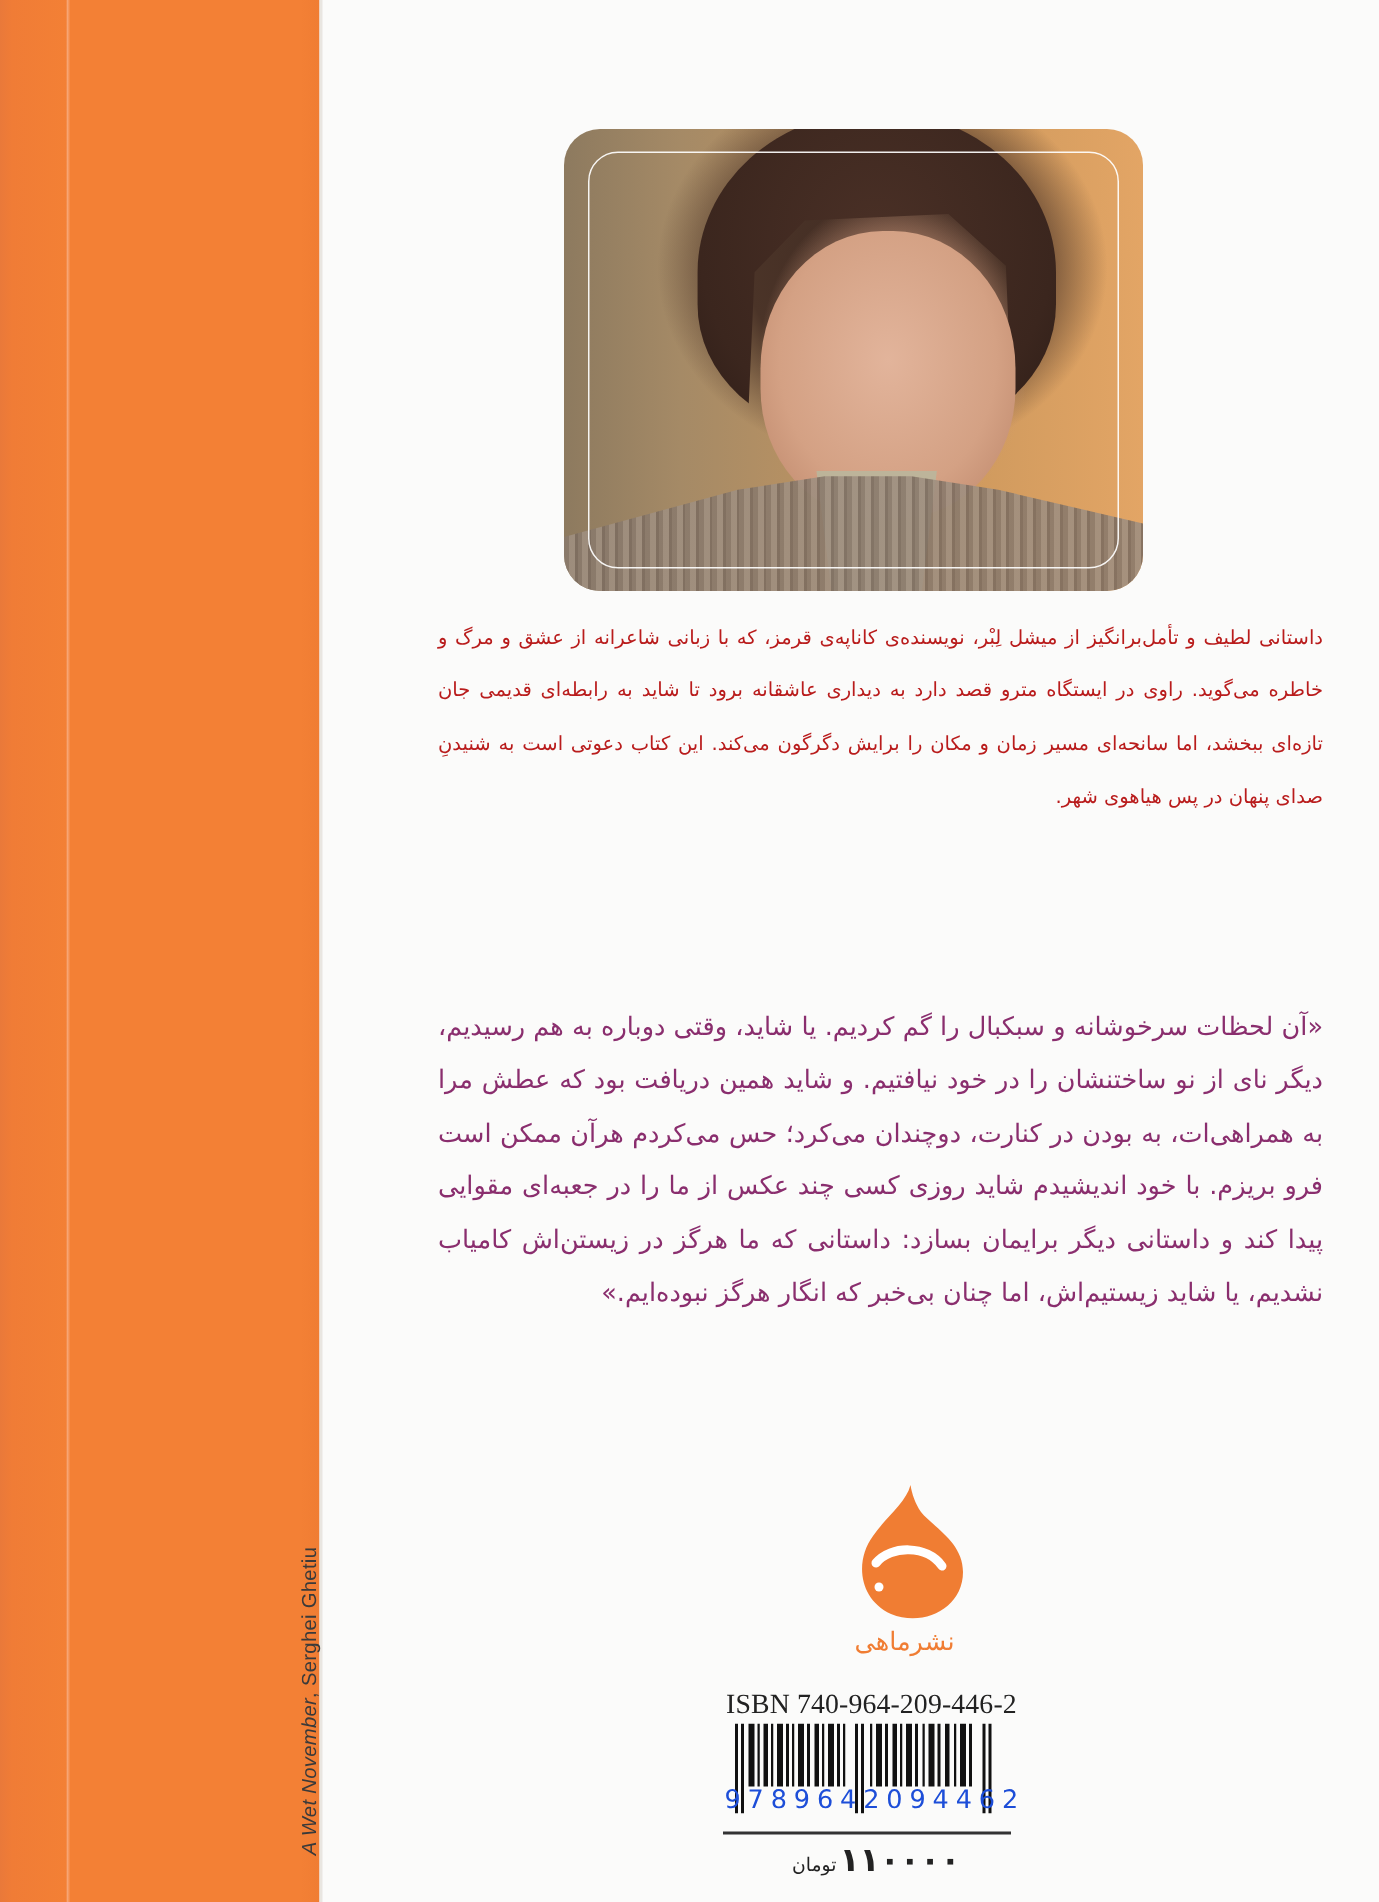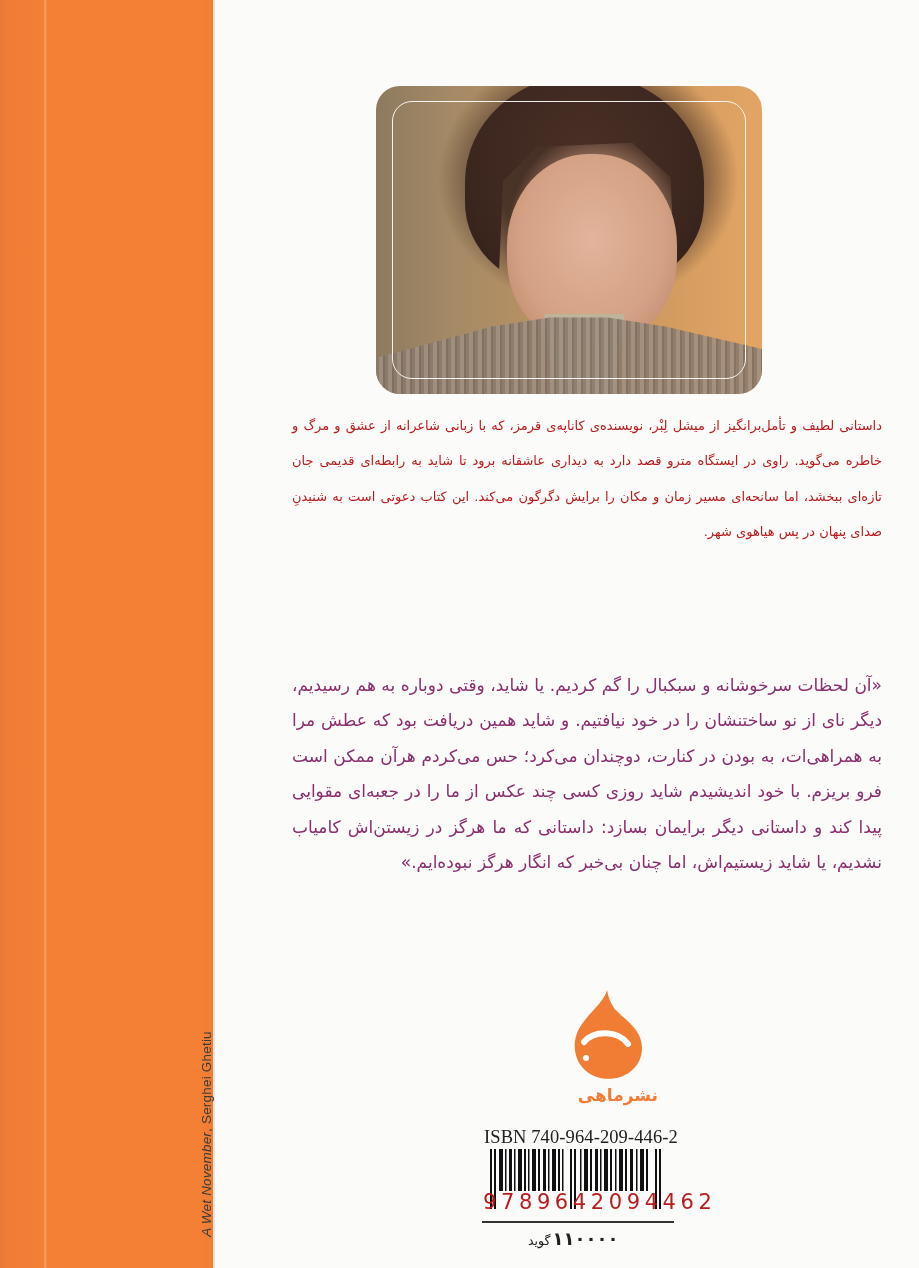--- a/index.html
+++ b/index.html
@@ -71,45 +71,45 @@
     position:absolute; left:292px; top:668px; width:590px;
     direction:rtl; text-align:justify; text-align-last:right;
     color:#8a2e6e; font-size:17px; line-height:35.4px;
   }
   .blurb p, .quote p { margin:0; }
 
   .logo {
     position:absolute; left:560px; top:988px; width:90px; height:100px;
   }
   .logo-text {
-    position:absolute; left:548px; top:1085px; width:110px; 
-    direction:rtl; color:#f07d33; font-size:17px; font-weight:bold;
+    position:absolute; left:548px; top:1085px; width:110px; text-align:center;
+    direction:rtl; color:#f07d33; font-size:17px; font-weight:normal;
   }
 
   .isbn {
     position:absolute; left:484px; top:1127px;
     font-family:"Liberation Serif", serif; font-size:18.5px; color:#222;
     letter-spacing:0.1px;
   }
   .barcode {
     position:absolute; left:490px; top:1149px; width:174px; height:60px;
   }
   .barcode-digits {
     position:absolute; left:483px; top:1190px; width:190px;
-    font-family:"DejaVu Sans", sans-serif; font-size:21px; color:#b91c1c;
+    font-family:"DejaVu Sans", sans-serif; font-size:17px; color:#1d4ed8;
     letter-spacing:4.6px; background:transparent;
   }
   .rule {
     position:absolute; left:482px; top:1221px; width:192px; height:2px; background:#333;
   }
   .price {
     position:absolute; left:528px; top:1228px; direction:rtl;
     display:flex; align-items:baseline; gap:2px;
   }
-  .price .amount { font-size:18px; font-weight:bold; color:#222; letter-spacing:1px; }
+  .price .amount { font-size:22px; font-weight:bold; color:#222; letter-spacing:1px; }
   .price .unit { font-size:12.5px; color:#222; }
 </style>
 </head>
 <body>
 
 <div class="spine"></div>
 <div class="spine-edge"></div>
 <div class="spine-caption"><i>A Wet November</i><span>, </span><span>Serghei Ghetiu</span></div>
 
 <div class="photo">
@@ -171,14 +171,14 @@
     <rect x="150" y="0" width="4" height="42"></rect>
       <rect x="156" y="0" width="2" height="42"></rect>
     <rect x="165" y="0" width="2" height="60"></rect>
       <rect x="169" y="0" width="2" height="60"></rect>
   </g>
 </svg>
 <div class="barcode-digits">9789642094462</div>
 <div class="rule"></div>
 <div class="price">
   <span class="amount">۱۱۰۰۰۰</span>
-  <span class="unit">گوید</span>
+  <span class="unit">تومان</span>
 </div>
 
 </body></html>

